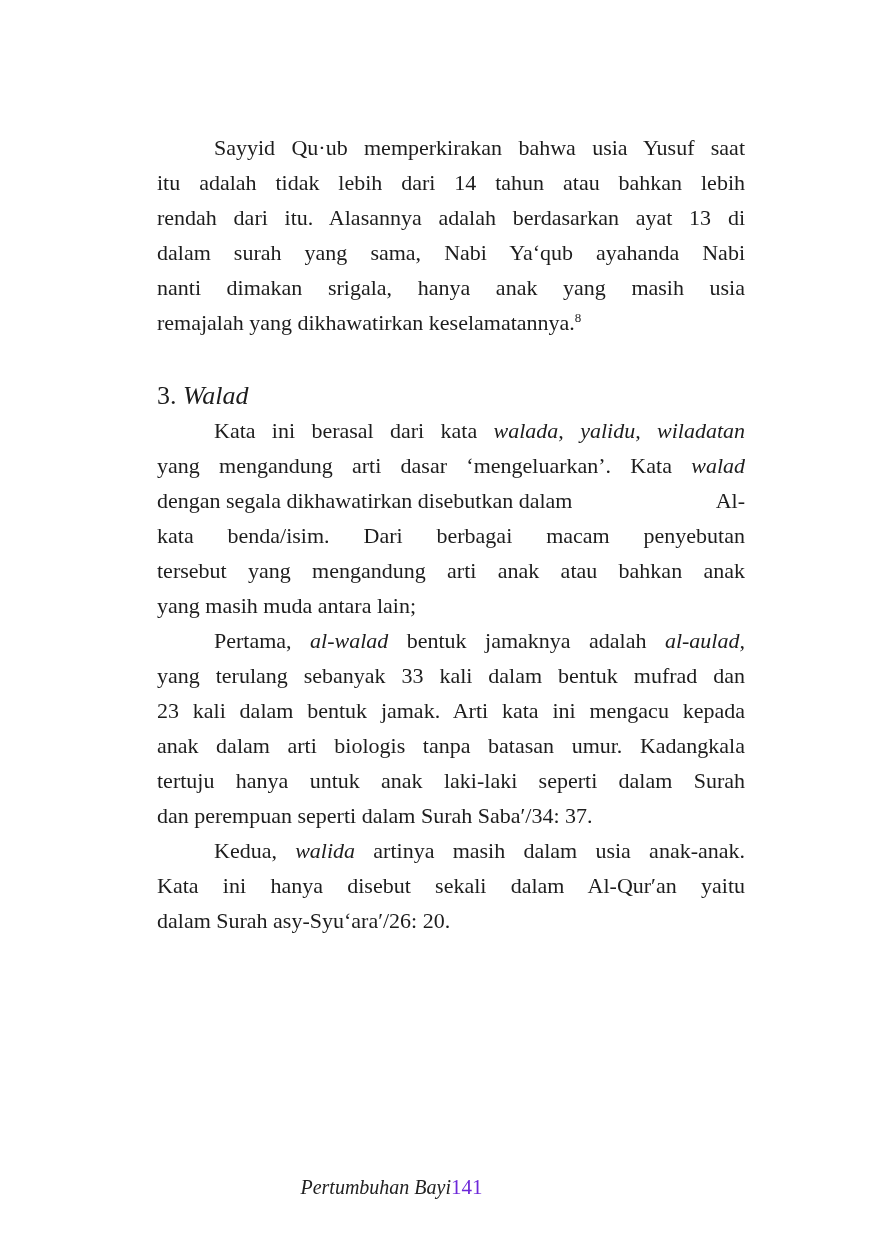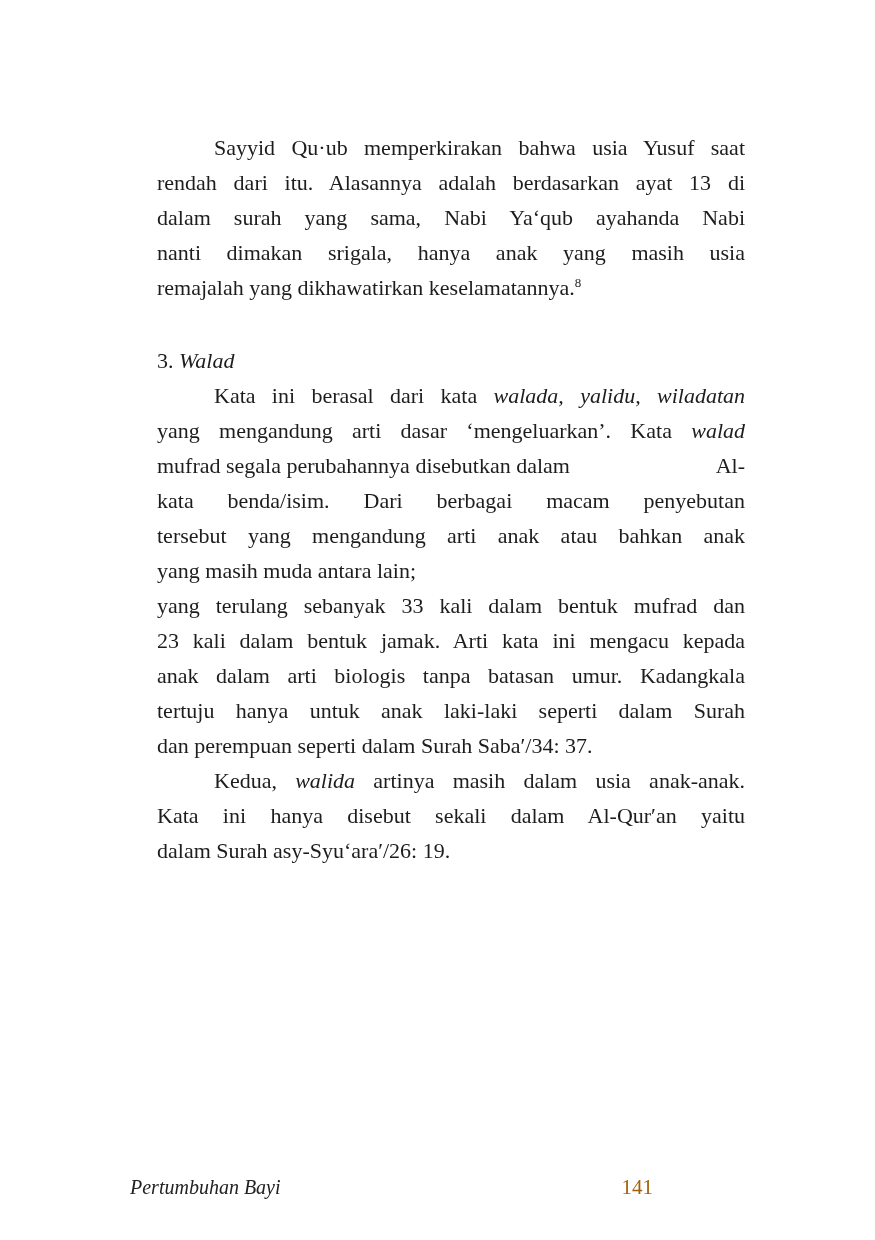--- a/index.html
+++ b/index.html
@@ -54,76 +54,78 @@
     line-height: 0;
   }
   .page-footer {
     position: absolute;
     left: 130px;
     right: 133px;
     top: 1172px;
     height: 30px;
     line-height: 30px;
     display: flex;
-    justify-content: space-between;
+    justify-content: center;
     align-items: baseline;
   }
   .footer-title {
     font-style: italic;
     font-size: 20px;
     color: #222222;
   }
   .footer-pagenum {
     font-size: 21px;
-    color: #a16207;
+    color: #6d28d9;
   }
 </style>
 </head>
 <body>
 
 <div class="page">
 
   <main class="text-block">
 
     <section>
       <div class="line just indent"><span>Sayyid Qu·ub memperkirakan bahwa usia Yusuf saat</span></div>
+      <div class="line just"><span>itu adalah tidak lebih dari 14 tahun atau bahkan lebih</span></div>
       <div class="line just"><span>rendah dari itu. Alasannya adalah berdasarkan ayat 13 di</span></div>
       <div class="line just"><span>dalam surah yang sama, Nabi Ya‘qub ayahanda Nabi</span></div>
       <div class="line just"><span>nanti dimakan srigala, hanya anak yang masih usia</span></div>
       <div class="line"><span>remajalah yang dikhawatirkan keselamatannya.</span><span class="sup">8</span></div>
     </section>
 
     <div class="para-gap"></div>
 
-    <h2 class="heading-line" style="margin:0;font-weight:normal;font-size:22px;"><span>3. </span><span class="italic">Walad</span></h2>
+    <h2 class="heading-line" style="margin:0;font-weight:normal;font-size:26px;"><span>3. </span><span class="italic">Walad</span></h2>
 
     <section>
       <div class="line just indent"><span>Kata ini berasal dari kata </span><span class="italic">walada, yalidu, wiladatan</span></div>
       <div class="line just"><span>yang mengandung arti dasar ‘mengeluarkan’. Kata </span><span class="italic">walad</span></div>
       <div class="line flexline">
-          <span>mufrad segala perubahannya disebutkan dalam</span>
+          <span>dengan segala dikhawatirkan disebutkan dalam</span>
           <span>Al-</span>
         </div>
       <div class="line just"><span>kata benda/isim. Dari berbagai macam penyebutan</span></div>
       <div class="line just"><span>tersebut yang mengandung arti anak atau bahkan anak</span></div>
       <div class="line"><span>yang masih muda antara lain;</span></div>
     </section>
 
     <section>
+      <div class="line just indent"><span>Pertama, </span><span class="italic">al-walad</span><span> bentuk jamaknya adalah </span><span class="italic">al-aulad,</span></div>
       <div class="line just"><span>yang terulang sebanyak 33 kali dalam bentuk mufrad dan</span></div>
       <div class="line just"><span>23 kali dalam bentuk jamak. Arti kata ini mengacu kepada</span></div>
       <div class="line just"><span>anak dalam arti biologis tanpa batasan umur. Kadangkala</span></div>
       <div class="line just"><span>tertuju hanya untuk anak laki-laki seperti dalam Surah</span></div>
       <div class="line"><span>dan perempuan seperti dalam Surah Saba′/34: 37.</span></div>
     </section>
 
     <section>
       <div class="line just indent"><span>Kedua, </span><span class="italic">walida</span><span> artinya masih dalam usia anak-anak.</span></div>
       <div class="line just"><span>Kata ini hanya disebut sekali dalam Al-Qur′an yaitu</span></div>
-      <div class="line"><span>dalam Surah asy-Syu‘ara′/26: 19.</span></div>
+      <div class="line"><span>dalam Surah asy-Syu‘ara′/26: 20.</span></div>
     </section>
 
   </main>
 
   <footer class="page-footer">
     <span class="footer-title">Pertumbuhan Bayi</span>
     <span class="footer-pagenum">141</span>
   </footer>
 
 </div>

